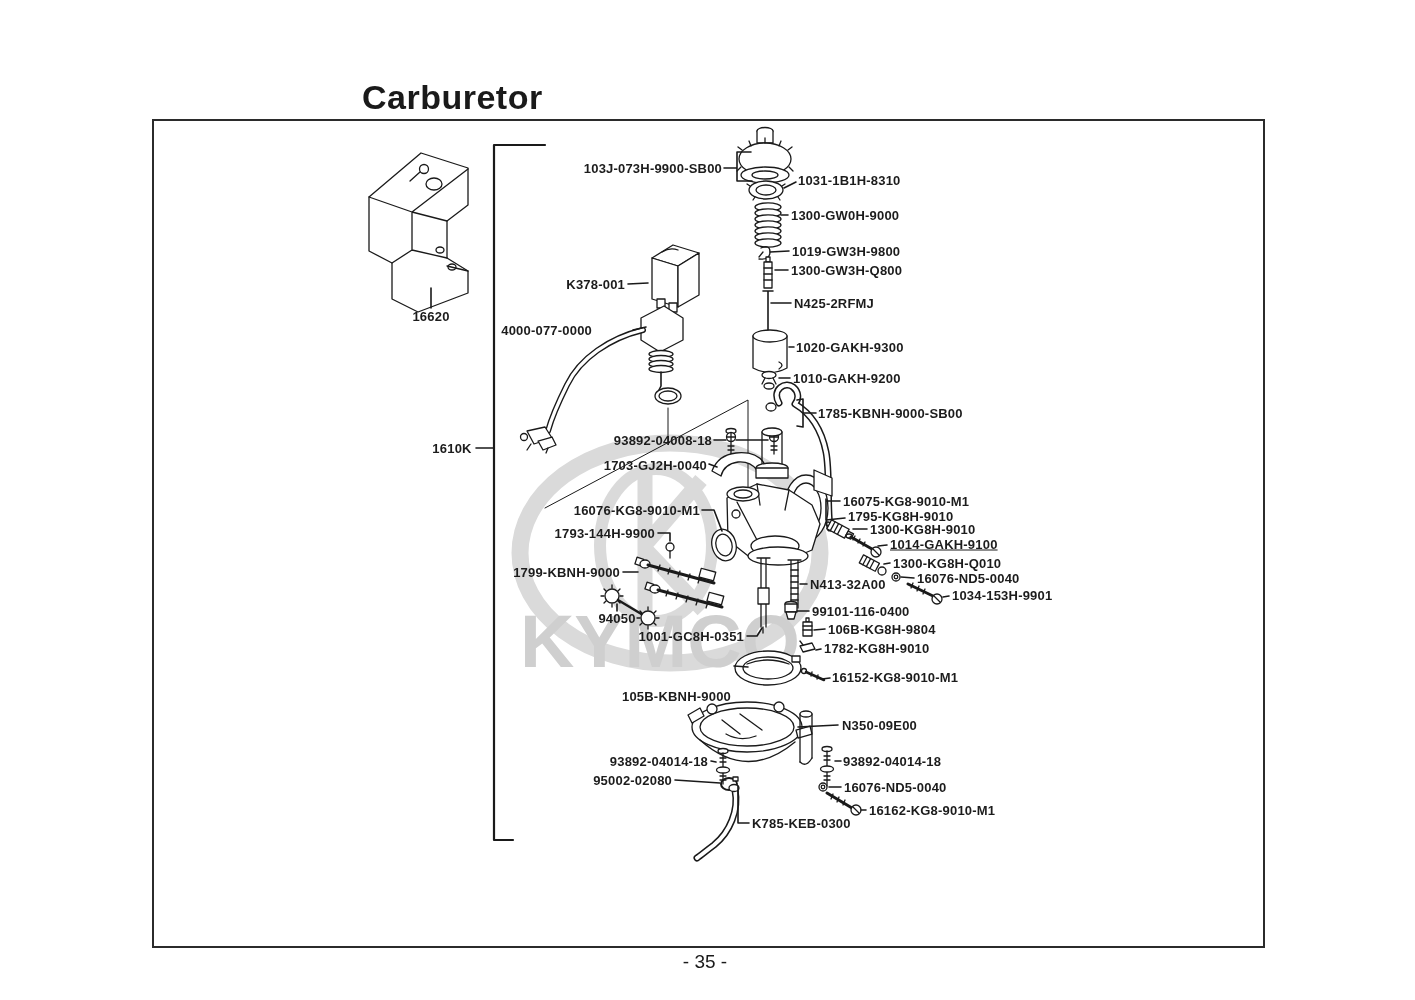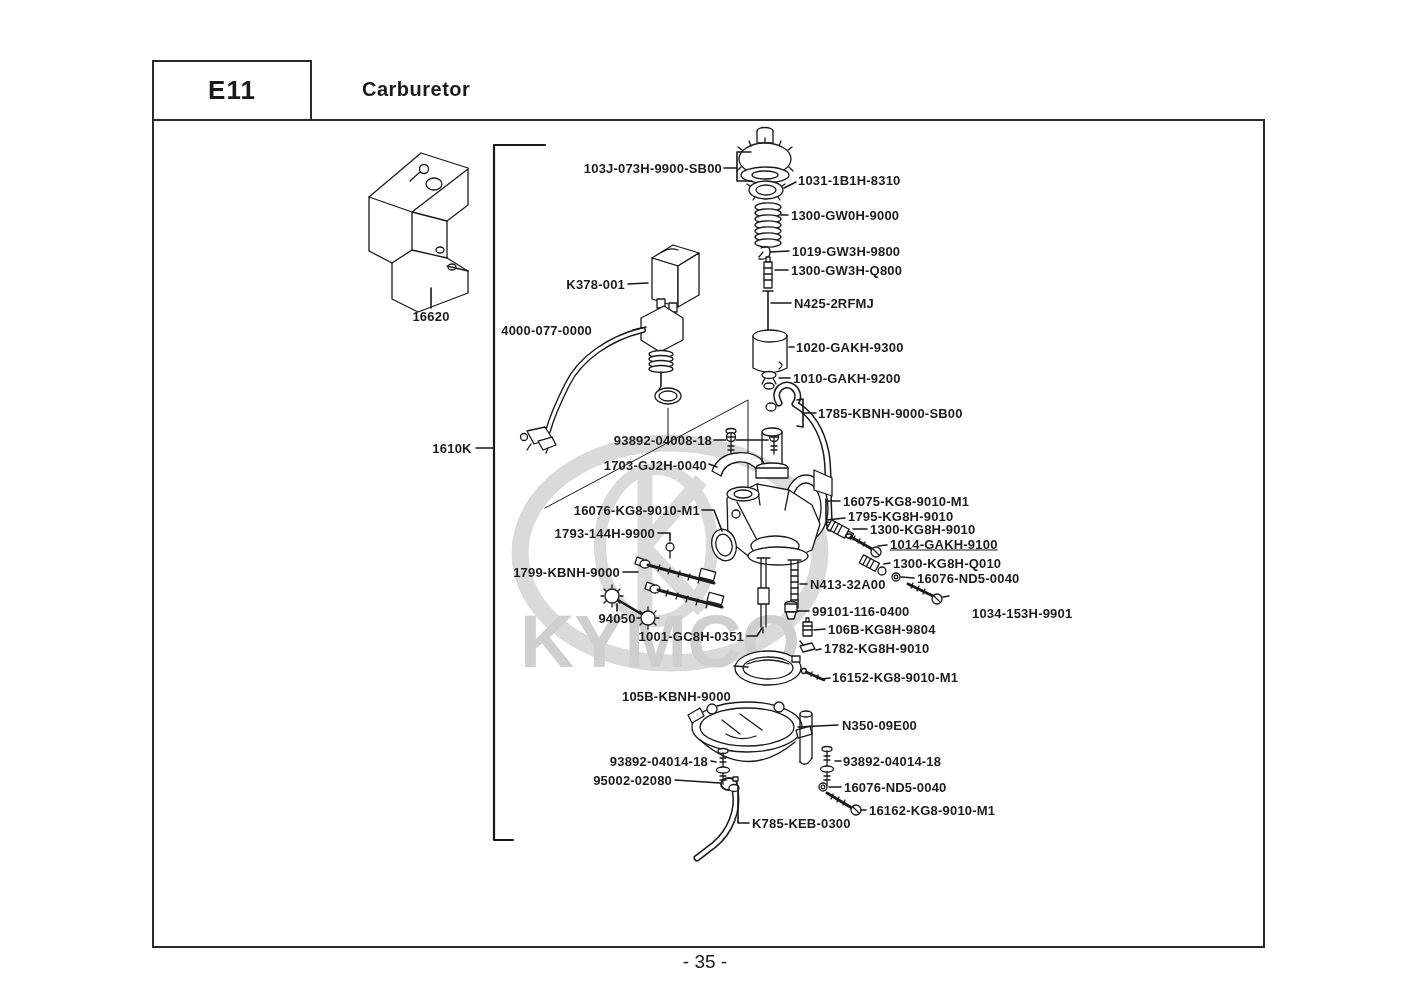--- a/index.html
+++ b/index.html
@@ -3,21 +3,21 @@
 <meta charset="utf-8">
 <style>
   html,body{margin:0;padding:0;width:1415px;height:1000px;background:#ffffff;overflow:hidden;
     font-family:"Liberation Sans", sans-serif;}
   #stage{position:relative;width:1415px;height:1000px;background:#fff;}
   #art{position:absolute;left:0;top:0;pointer-events:none;}
   #frame{position:absolute;left:152px;top:119px;width:1109px;height:825px;border:2px solid #2b2b2b;}
   #e11box{position:absolute;left:152px;top:60px;width:156px;height:57px;border:2px solid #2b2b2b;
     display:flex;align-items:center;justify-content:center;background:#fff;
     font-weight:bold;font-size:26px;color:#1a1a1a;letter-spacing:1px;}
-  #title{position:absolute;left:362px;top:78px;font-weight:bold;font-size:20px;color:#1a1a1a;letter-spacing:.5px;}
+  #title{position:absolute;left:362px;top:78px;font-weight:bold;font-size:34px;color:#1a1a1a;letter-spacing:.5px;}
   #pagenum{position:absolute;left:705px;top:962px;transform:translate(-50%,-50%);
     font-weight:normal;font-size:19px;color:#1a1a1a;}
   #labels{position:absolute;left:0;top:0;width:1415px;height:1000px;}
   .part-label{position:absolute;white-space:nowrap;font-weight:bold;font-size:13px;color:#1c1c1c;
     transform:translate(0,-50%);letter-spacing:.2px;}
   .part-label.r{transform:translate(-100%,-50%);}
   .part-label.c{transform:translate(-50%,-50%);}
 </style>
 </head>
 <body>
@@ -320,23 +320,20 @@
         M675,780 L720,783
         M829,787 L841,787
         M861,810 L866,810
         M749,823 L738,823 L738,786
         M431,288 L431,308
         M476,448 L494,448"></path>
     </g>
   </svg>
 
   <div id="frame"></div>
-  <div id="e11box">
-    <span>E11</span>
-  </div>
   <div id="title">Carburetor</div>
   <div id="pagenum">- 35 -</div>
 
   <div id="labels">
       <div class="part-label r" style="left: 722px; top: 168px;">103J-073H-9900-SB00</div>
       <div class="part-label" style="left: 798px; top: 180px;">1031-1B1H-8310</div>
       <div class="part-label" style="left: 791px; top: 215px;">1300-GW0H-9000</div>
       <div class="part-label" style="left: 792px; top: 251px;">1019-GW3H-9800</div>
       <div class="part-label" style="left: 791px; top: 270px;">1300-GW3H-Q800</div>
       <div class="part-label" style="left: 794px; top: 303px;">N425-2RFMJ</div>
@@ -347,21 +344,21 @@
       <div class="part-label" style="left: 818px; top: 413px;">1785-KBNH-9000-SB00</div>
       <div class="part-label r" style="left: 712px; top: 440px;">93892-04008-18</div>
       <div class="part-label r" style="left: 707px; top: 465px;">1703-GJ2H-0040</div>
       <div class="part-label r" style="left: 700px; top: 510px;">16076-KG8-9010-M1</div>
       <div class="part-label" style="left: 843px; top: 501px;">16075-KG8-9010-M1</div>
       <div class="part-label" style="left: 848px; top: 516px;">1795-KG8H-9010</div>
       <div class="part-label" style="left: 870px; top: 529px;">1300-KG8H-9010</div>
       <div class="part-label" style="left: 890px; top: 544px; text-decoration: underline;">1014-GAKH-9100</div>
       <div class="part-label" style="left: 893px; top: 563px;">1300-KG8H-Q010</div>
       <div class="part-label" style="left: 917px; top: 578px;">16076-ND5-0040</div>
-      <div class="part-label" style="left: 952px; top: 613px; margin-left: 20px;">1034-153H-9901</div>
+      <div class="part-label" style="left: 952px; top: 595px;">1034-153H-9901</div>
       <div class="part-label r" style="left: 655px; top: 533px;">1793-144H-9900</div>
       <div class="part-label r" style="left: 620px; top: 572px;">1799-KBNH-9000</div>
       <div class="part-label" style="left: 810px; top: 584px;">N413-32A00</div>
       <div class="part-label" style="left: 812px; top: 611px;">99101-116-0400</div>
       <div class="part-label c" style="left: 617px; top: 618px;">94050</div>
       <div class="part-label r" style="left: 744px; top: 636px;">1001-GC8H-0351</div>
       <div class="part-label" style="left: 828px; top: 629px;">106B-KG8H-9804</div>
       <div class="part-label" style="left: 824px; top: 648px;">1782-KG8H-9010</div>
       <div class="part-label r" style="left: 731px; top: 666px; margin-top: 30px;">105B-KBNH-9000</div>
       <div class="part-label" style="left: 832px; top: 677px;">16152-KG8-9010-M1</div>

